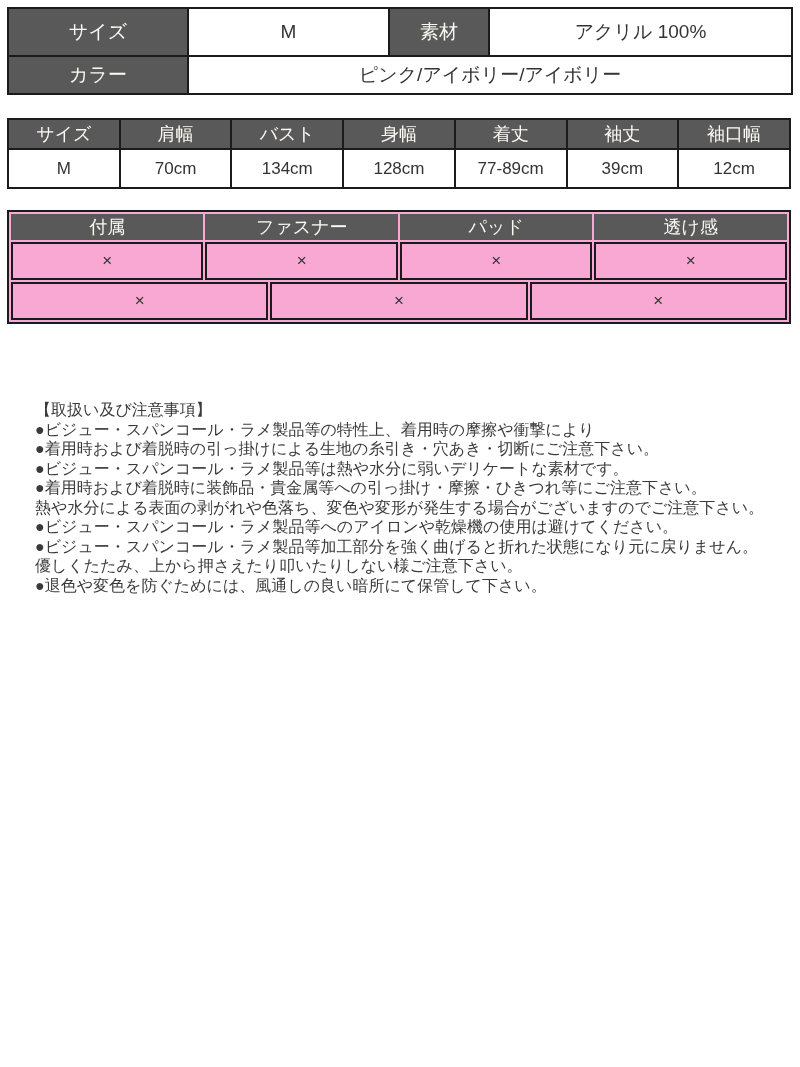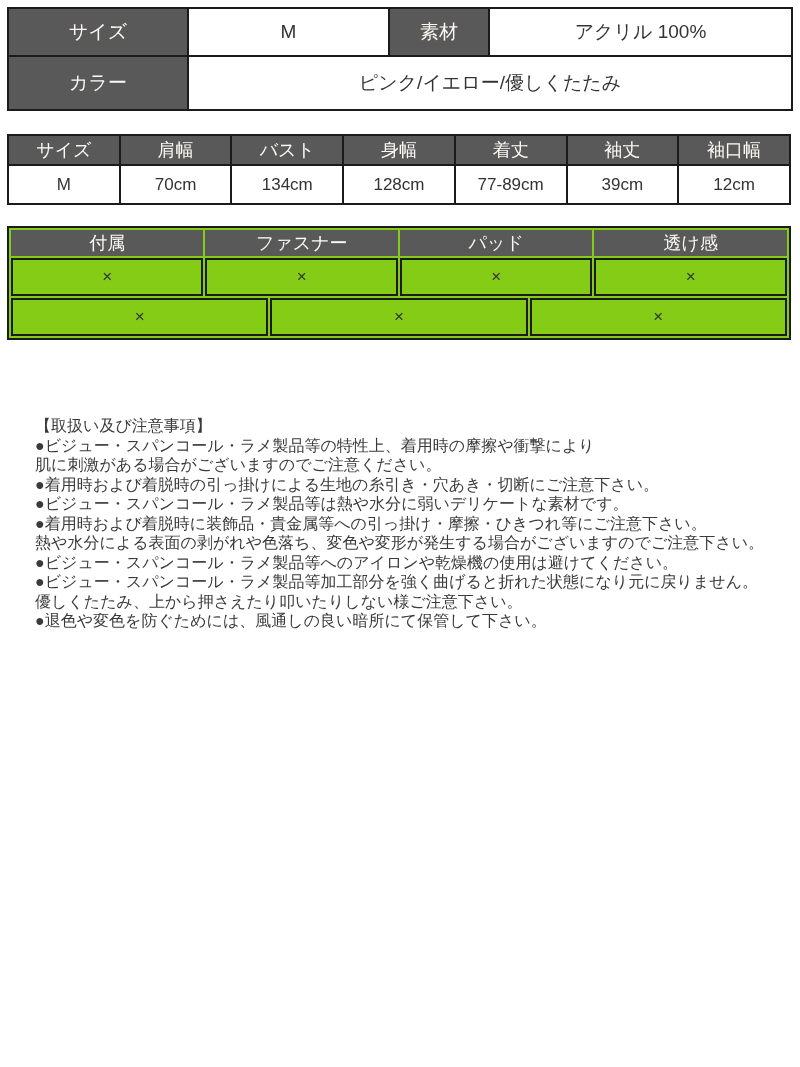--- a/index.html
+++ b/index.html
@@ -34,21 +34,21 @@
     text-align: center;
     vertical-align: middle;
     padding: 0;
     overflow: hidden;
   }
   table.spec th {
     background: #595959;
     color: #fbf9f2;
   }
   table.spec tr.r1 { height: 48px; }
-  table.spec tr.r2 { height: 54px; }
+  table.spec tr.r2 { height: 38px; }
 
   
   table.meas {
     margin-top: 23px;
     width: 784px;
     border-collapse: collapse;
     table-layout: fixed;
     border: 2px solid #1b1b1b;
     color: #333333;
   }
@@ -72,21 +72,21 @@
   }
 
   
   table.feat {
     margin-top: 21px;
     width: 784px;
     border-collapse: separate;
     border-spacing: 2px;
     table-layout: fixed;
     border: 2px solid #1b1b1b;
-    background: #84cc16;
+    background: #f9a8d4;
     color: #333333;
   }
   table.feat th {
     background: #595959;
     color: #fbf9f2;
     font-size: 18px;
     font-weight: normal;
     text-align: center;
     vertical-align: middle;
     height: 26px;
@@ -131,21 +131,21 @@
     </colgroup>
     <tbody>
         <tr class="r1">
       <th>サイズ</th>
       <td>M</td>
       <th>素材</th>
       <td>アクリル 100%</td>
     </tr>
     <tr class="r2">
       <th>カラー</th>
-      <td colspan="3">ピンク/イエロー/優しくたたみ</td>
+      <td colspan="3">ピンク/アイボリー/アイボリー</td>
     </tr>
   </tbody>
     </table>
 
   <table class="meas">
     <tbody>
         <tr>
       <th>サイズ</th>
       <th>肩幅</th>
       <th>バスト</th>
@@ -198,21 +198,20 @@
       <td colspan="4">×</td>
       <td colspan="4">×</td>
       <td colspan="4">×</td>
     </tr>
   </tbody>
     </table>
 
   <div class="notes">
     <div class="line">【取扱い及び注意事項】</div>
     <div class="line">●ビジュー・スパンコール・ラメ製品等の特性上、着用時の摩擦や衝撃により</div>
-    <div class="line">肌に刺激がある場合がございますのでご注意ください。</div>
     <div class="line">●着用時および着脱時の引っ掛けによる生地の糸引き・穴あき・切断にご注意下さい。</div>
     <div class="line">●ビジュー・スパンコール・ラメ製品等は熱や水分に弱いデリケートな素材です。</div>
     <div class="line">●着用時および着脱時に装飾品・貴金属等への引っ掛け・摩擦・ひきつれ等にご注意下さい。</div>
     <div class="line">熱や水分による表面の剥がれや色落ち、変色や変形が発生する場合がございますのでご注意下さい。</div>
     <div class="line">●ビジュー・スパンコール・ラメ製品等へのアイロンや乾燥機の使用は避けてください。</div>
     <div class="line">●ビジュー・スパンコール・ラメ製品等加工部分を強く曲げると折れた状態になり元に戻りません。</div>
     <div class="line">優しくたたみ、上から押さえたり叩いたりしない様ご注意下さい。</div>
     <div class="line">●退色や変色を防ぐためには、風通しの良い暗所にて保管して下さい。</div>
   </div>
 

